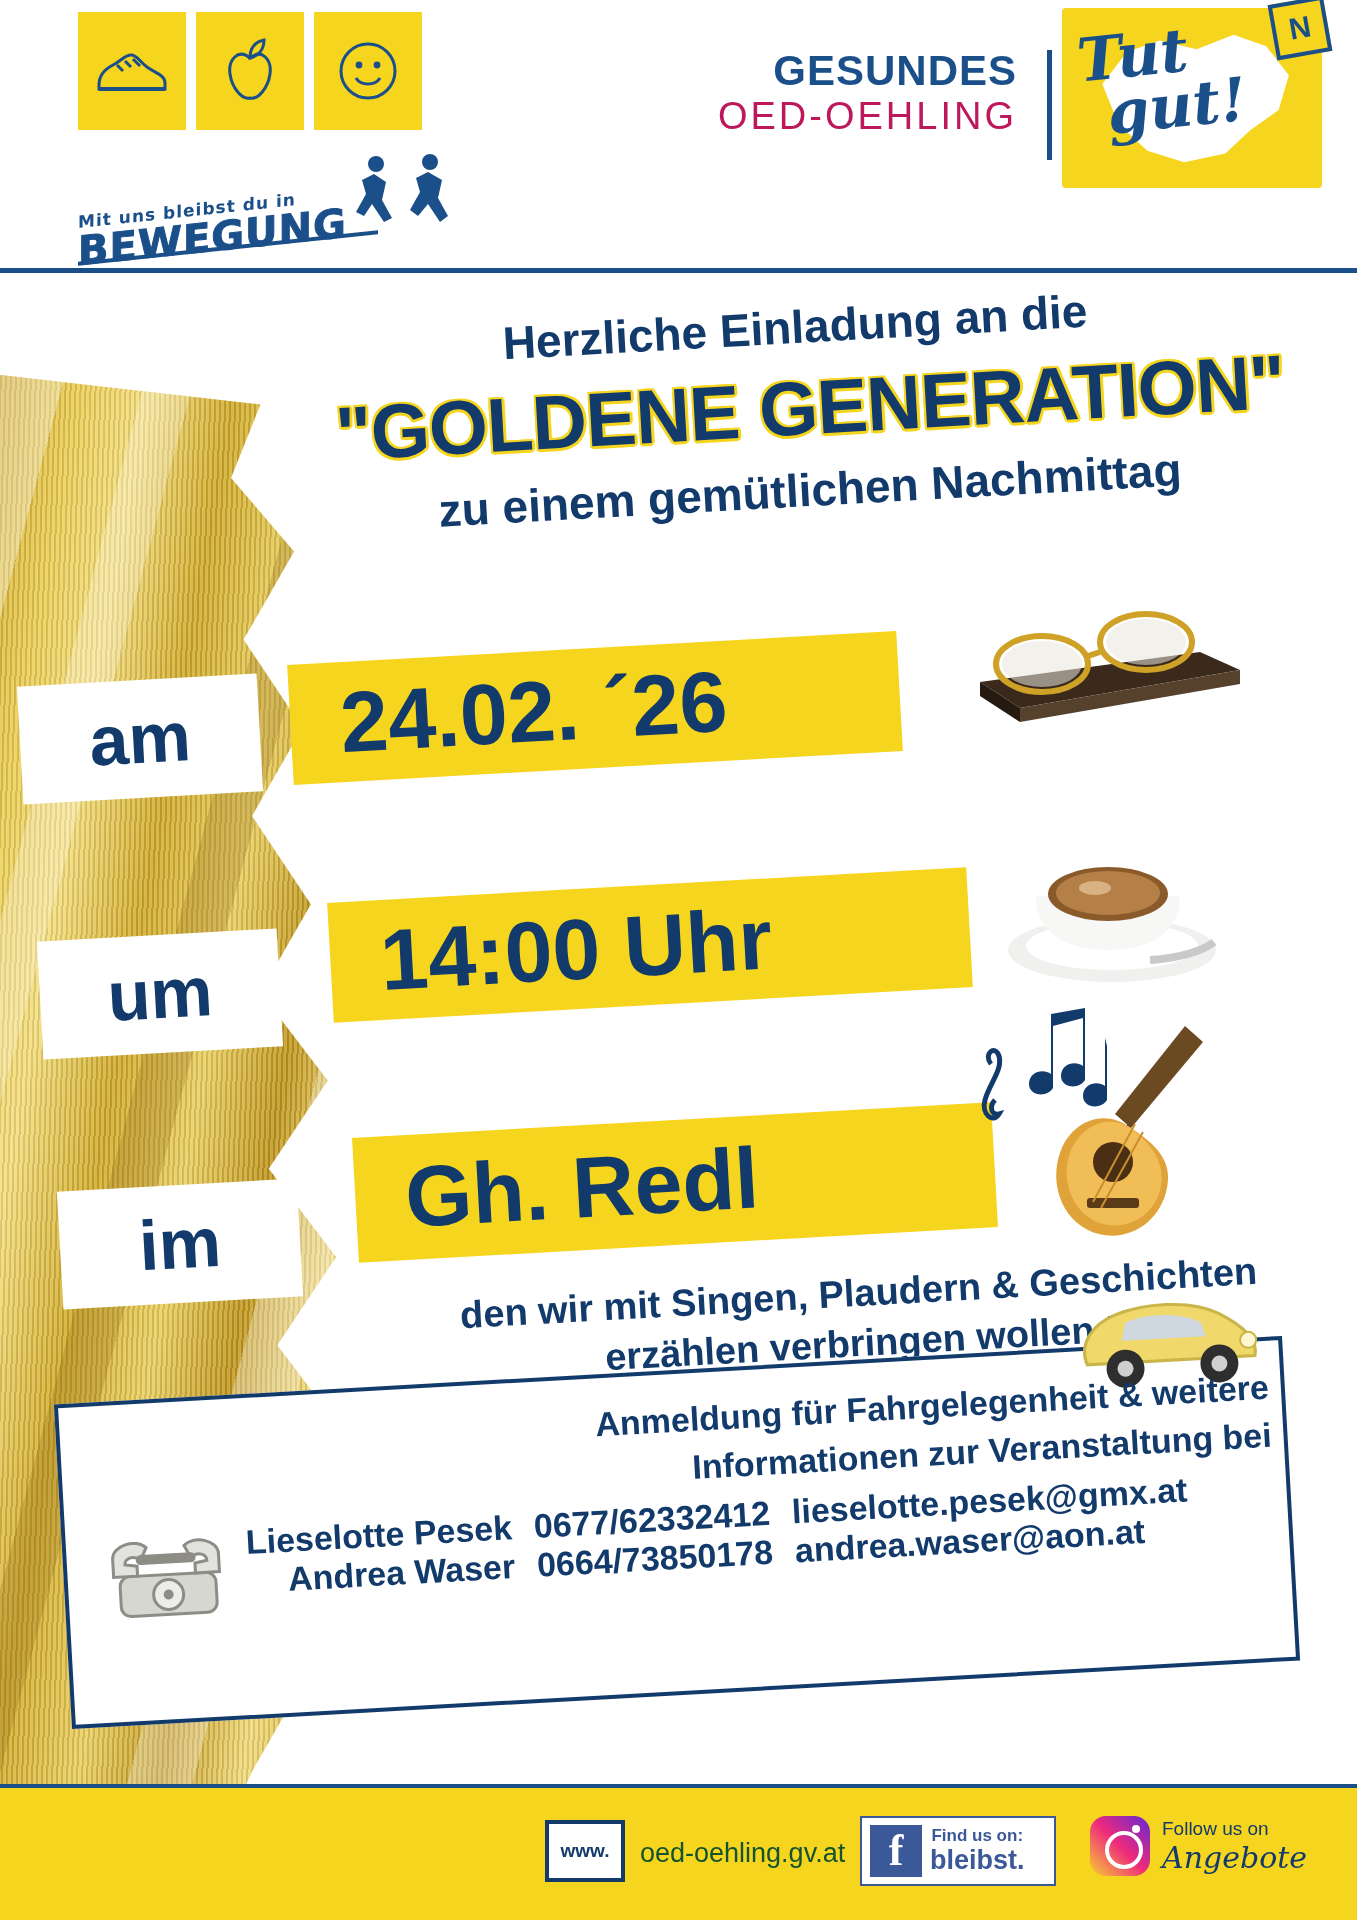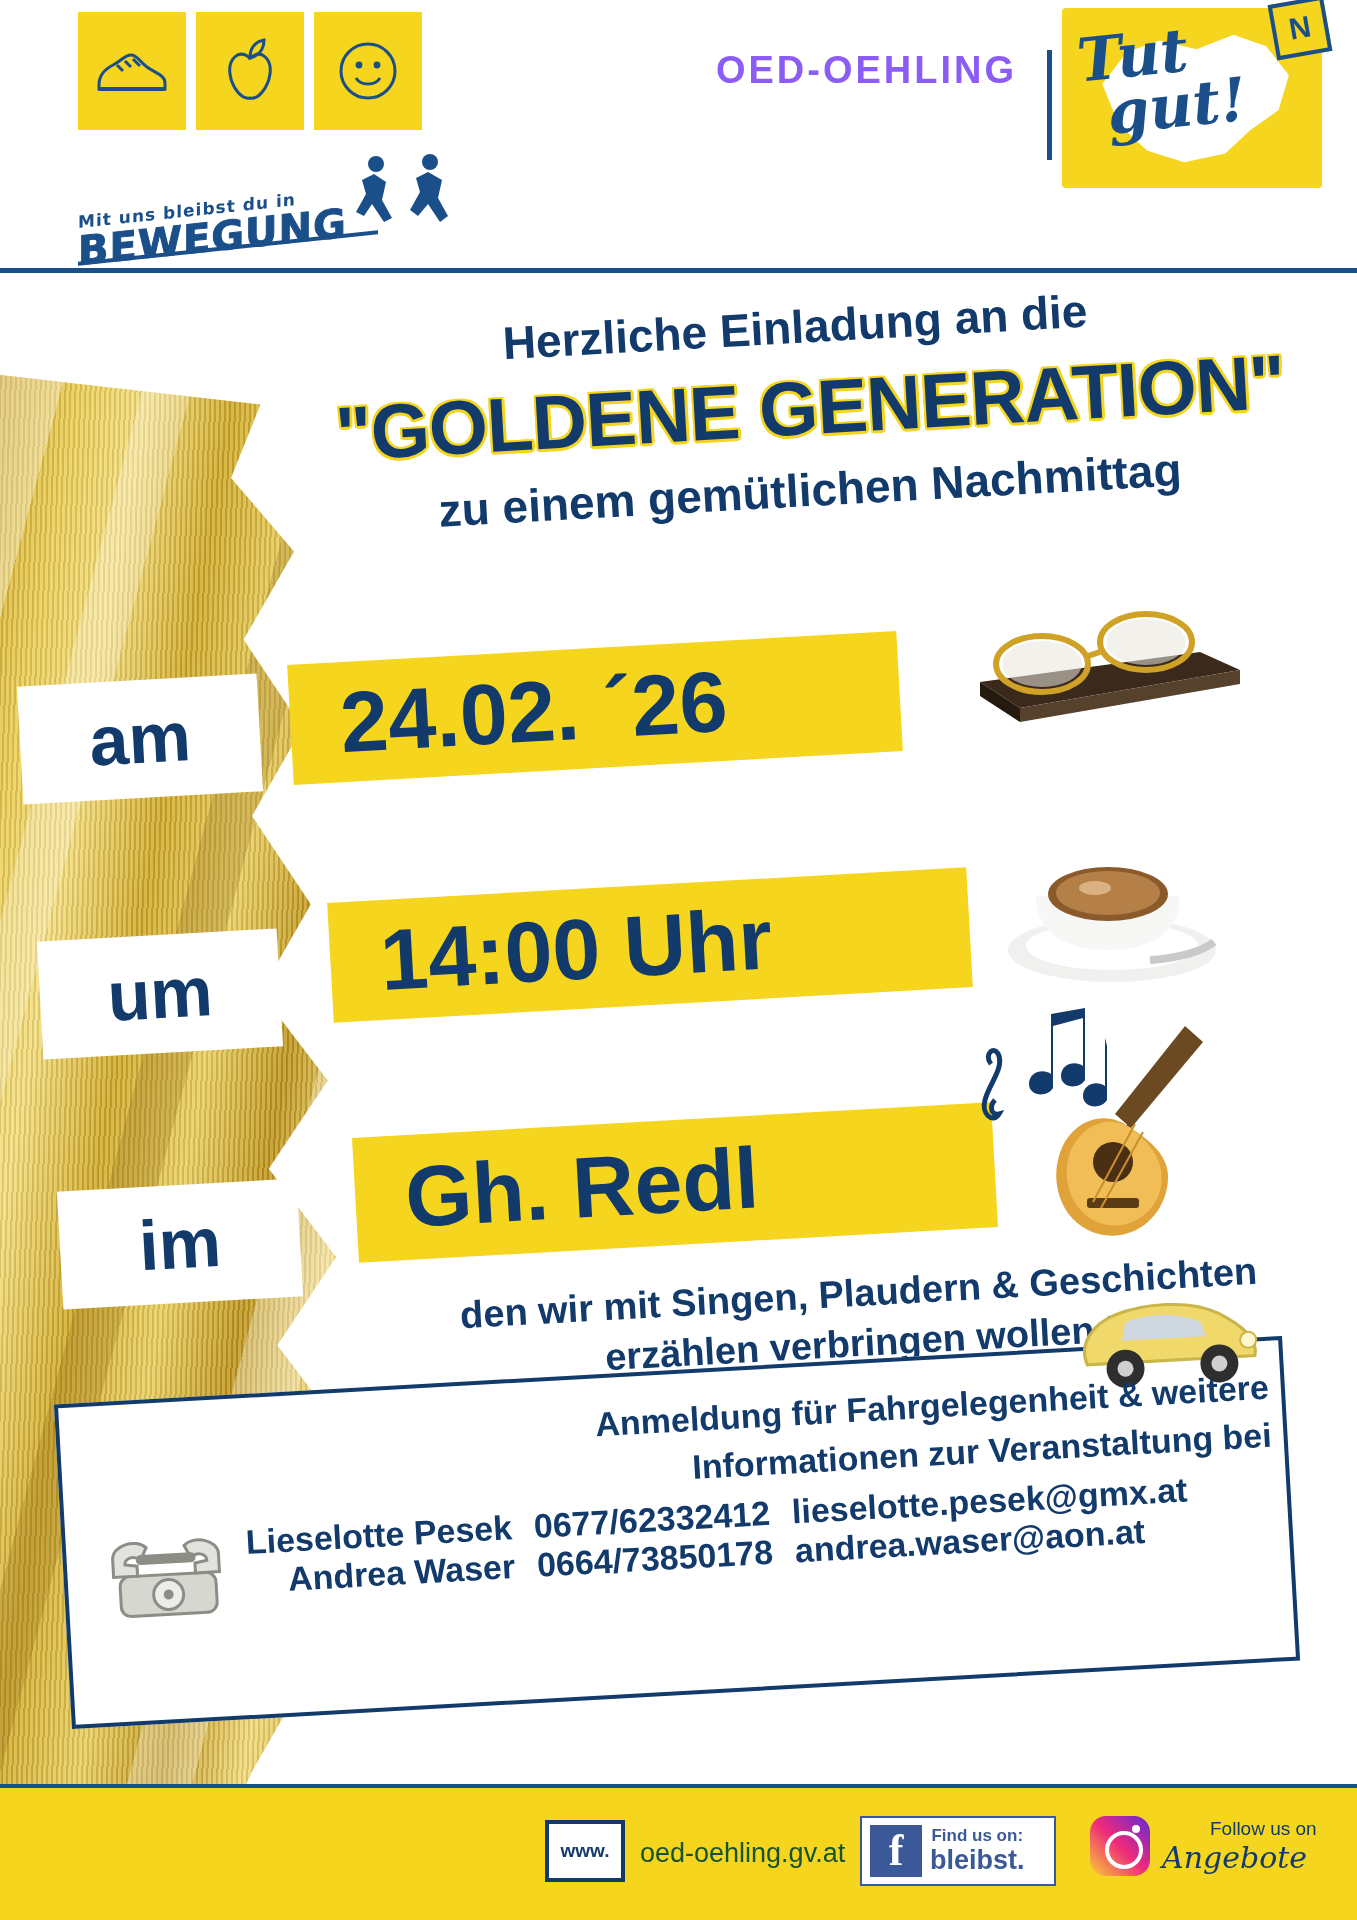--- a/index.html
+++ b/index.html
@@ -29,21 +29,21 @@
     font-weight:bold; color:#1b4f8a; letter-spacing:1px;
     transform:skewY(-6deg);
   }
   .bw-small { font-size:17px; }
   .bw-big { font-size:40px; letter-spacing:2px; margin-top:-4px;
             -webkit-text-stroke:1px #1b4f8a; }
   .bw-rule { height:4px; background:#1b4f8a; width:300px; margin-top:-6px; transform:skewY(-6deg);}
 
   .gesundes { position:absolute; right:340px; top:48px; text-align:right; }
   .gesundes .g1 { font-size:42px; font-weight:bold; color:#1b4f8a; letter-spacing:1px; line-height:1.1;}
-  .gesundes .g2 { font-size:38px; font-weight:bold; color:#8b5cf6; letter-spacing:3px; line-height:1.2;}
+  .gesundes .g2 { font-size:38px; font-weight:normal; color:#be185d; letter-spacing:3px; line-height:1.2;}
   .divider-v { position:absolute; right:305px; top:50px; width:5px; height:110px; background:#1b4f8a; }
 
   .tutgut {
     position:absolute; right:35px; top:8px; width:260px; height:180px;
     background:#f5d51d; border-radius:4px;
   }
   .tutgut .map {
     position:absolute; left:28px; top:18px; width:205px; height:145px;
     background:#ffffff;
     clip-path:polygon(6% 40%,18% 18%,34% 10%,52% 16%,70% 6%,86% 14%,97% 34%,92% 58%,78% 72%,66% 88%,46% 94%,28% 86%,14% 68%);
@@ -166,21 +166,21 @@
   .ig-sq {
     width:60px; height:60px; border-radius:16px;
     background:linear-gradient(45deg,#f9ce34,#ee2a7b,#6228d7);
     position:relative;
   }
   .ig-sq::after{ content:""; position:absolute; left:15px; top:15px; width:30px; height:30px;
                  border:4px solid #fff; border-radius:50%; }
   .ig-sq::before{ content:""; position:absolute; right:10px; top:9px; width:8px; height:8px;
                   background:#fff; border-radius:50%; }
   .ig-txt { margin-left:12px; color:#123a6b; }
-  .ig-txt .t1 { font-size:19px;margin-left:48px; }
+  .ig-txt .t1 { font-size:19px; }
   .ig-txt .t2 { font-size:30px; font-family:"DejaVu Serif", serif; font-style:italic; }
 </style>
 </head>
 <body>
 
 <div class="poster">
 
   <div class="gold"></div>
 
   <div class="header">
@@ -225,20 +225,21 @@
             <circle cx="28" cy="12" r="8"></circle>
             <path d="M26 22 L38 30 L34 48 L44 66 L36 70 L24 52 L16 64 L8 60 L18 42 L14 28 Z"></path>
             <circle cx="82" cy="10" r="8"></circle>
             <path d="M80 20 L94 28 L90 46 L100 64 L92 70 L80 52 L70 64 L62 58 L72 40 L68 26 Z"></path>
           </g>
         </svg>
       </span>
     </div>
 
     <div class="gesundes">
+      <div class="g1">GESUNDES</div>
       <div class="g2">OED-OEHLING</div>
     </div>
     <div class="divider-v"></div>
 
     <div class="tutgut">
       <div class="map"></div>
       <div class="tg-word">
         <span>Tut</span>
         <span class="l2">gut!</span>
       </div>

